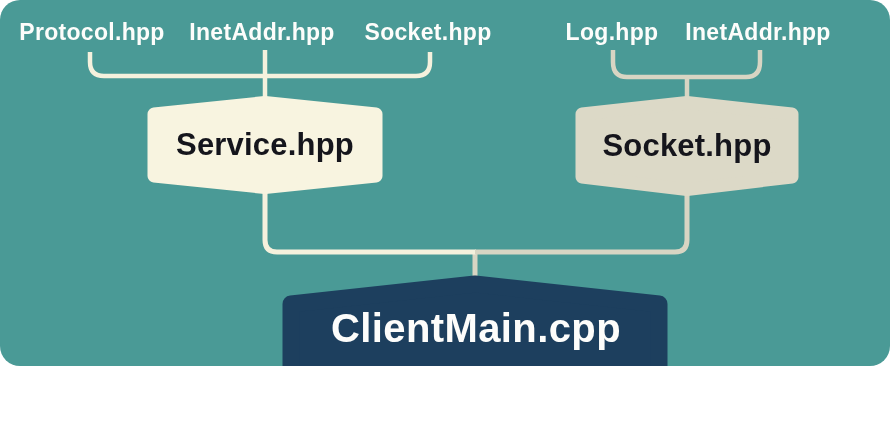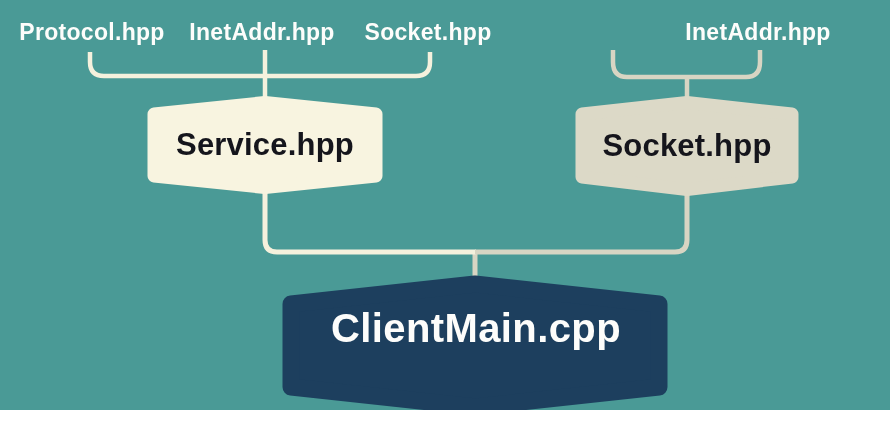--- a/index.html
+++ b/index.html
@@ -13,23 +13,24 @@
     --light-text: #fdfdfb;
   }
   html, body { margin: 0; padding: 0; }
   body {
     font-family: "Liberation Sans", "DejaVu Sans", sans-serif;
     background: #ffffff;
   }
   .stage {
     position: relative;
     width: 890px;
-    height: 410px;
+    height: 366px;
     background: var(--background);
     overflow: hidden;
+    border-radius: 20px;
   }
   .stage svg {
     position: absolute;
     left: 0; top: 0;
     width: 890px; height: 425px;
     display: block;
   }
   .line-cream { fill: none; stroke: var(--left-line); stroke-width: 4.5; }
   .line-beige { fill: none; stroke: var(--right-line); stroke-width: 4.5; }
   .thick { stroke-width: 5; }
@@ -78,19 +79,20 @@
     <path class="line-beige thick" d="M687 188 V240 Q687 252 675 252 H475"></path>
 
     <polygon class="hex-service" points="154,114 265,102.5 376,114 376,176 265,187.5 154,176"></polygon>
     <polygon class="hex-socket" points="582,114 687,102.5 792,114 792,177 687,189.5 582,177"></polygon>
     <polygon class="hex-main" points="291,304 475,284 659,304 659,387 475,407 291,387"></polygon>
   </svg>
 
   <span class="dep-label" style="left:92px">Protocol.hpp</span>
   <span class="dep-label" style="left:262px">InetAddr.hpp</span>
   <span class="dep-label" style="left:428px">Socket.hpp</span>
+  <span class="dep-label" style="left:612px">Log.hpp</span>
   <span class="dep-label" style="left:758px">InetAddr.hpp</span>
 
   <div class="hex-label mid" style="left:265px; top:145px">Service.hpp</div>
   <div class="hex-label mid" style="left:687px; top:146px">Socket.hpp</div>
   <div class="hex-label root" style="left:476px; top:328px">ClientMain.cpp</div>
 
 </div>
 
 </body></html>

